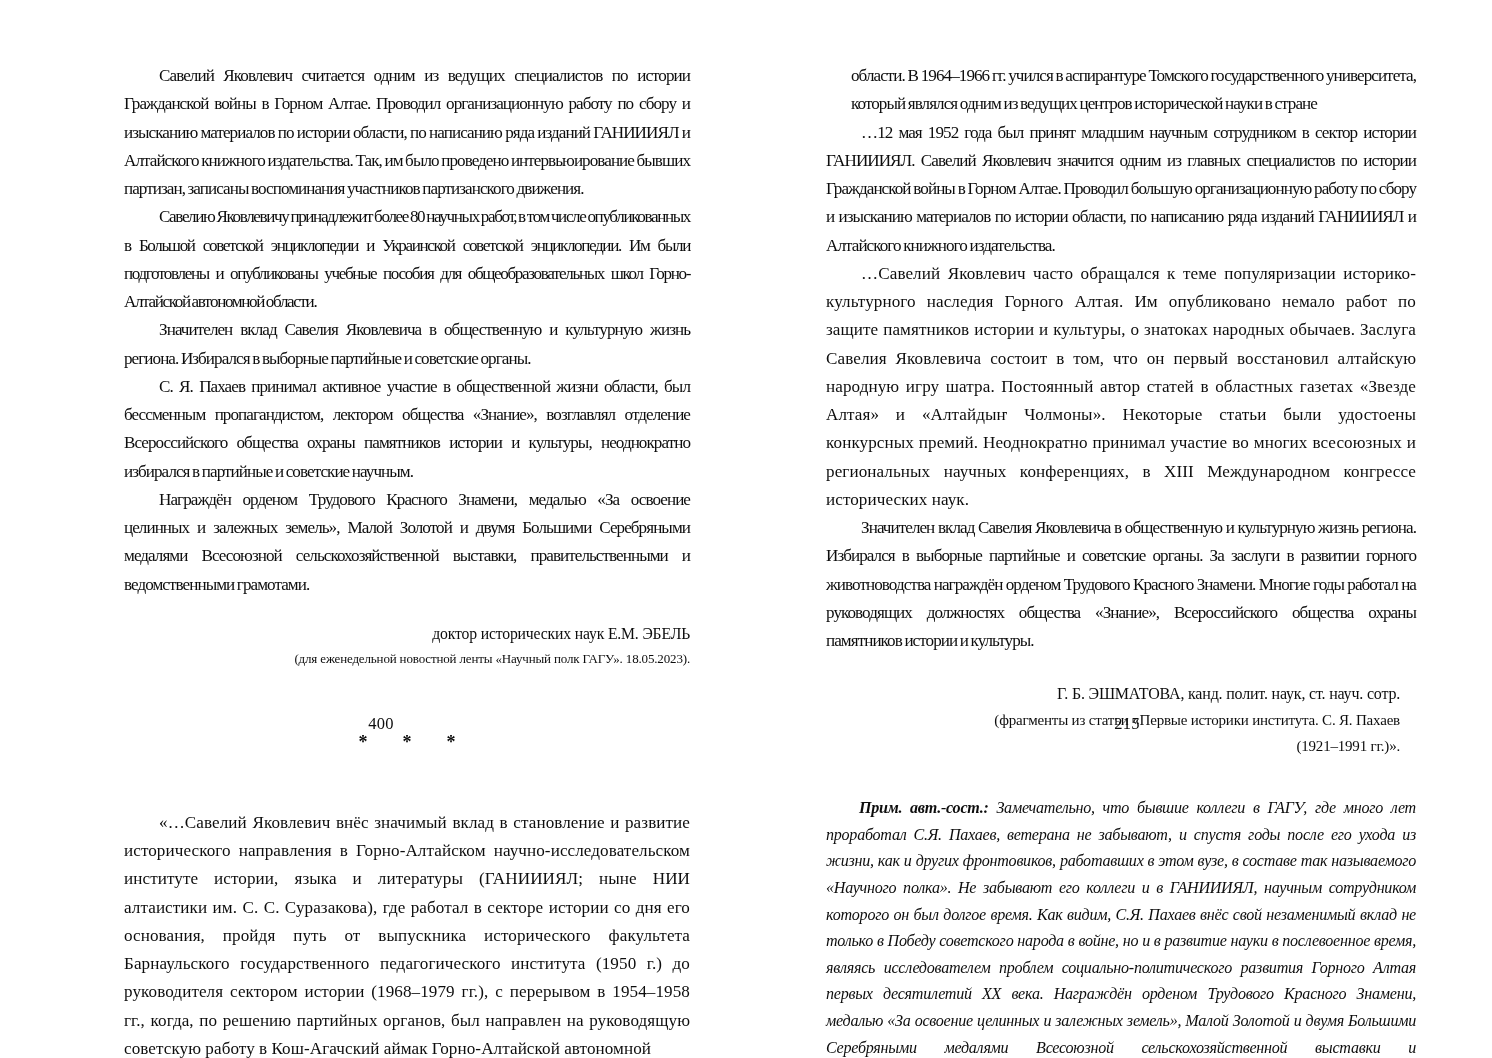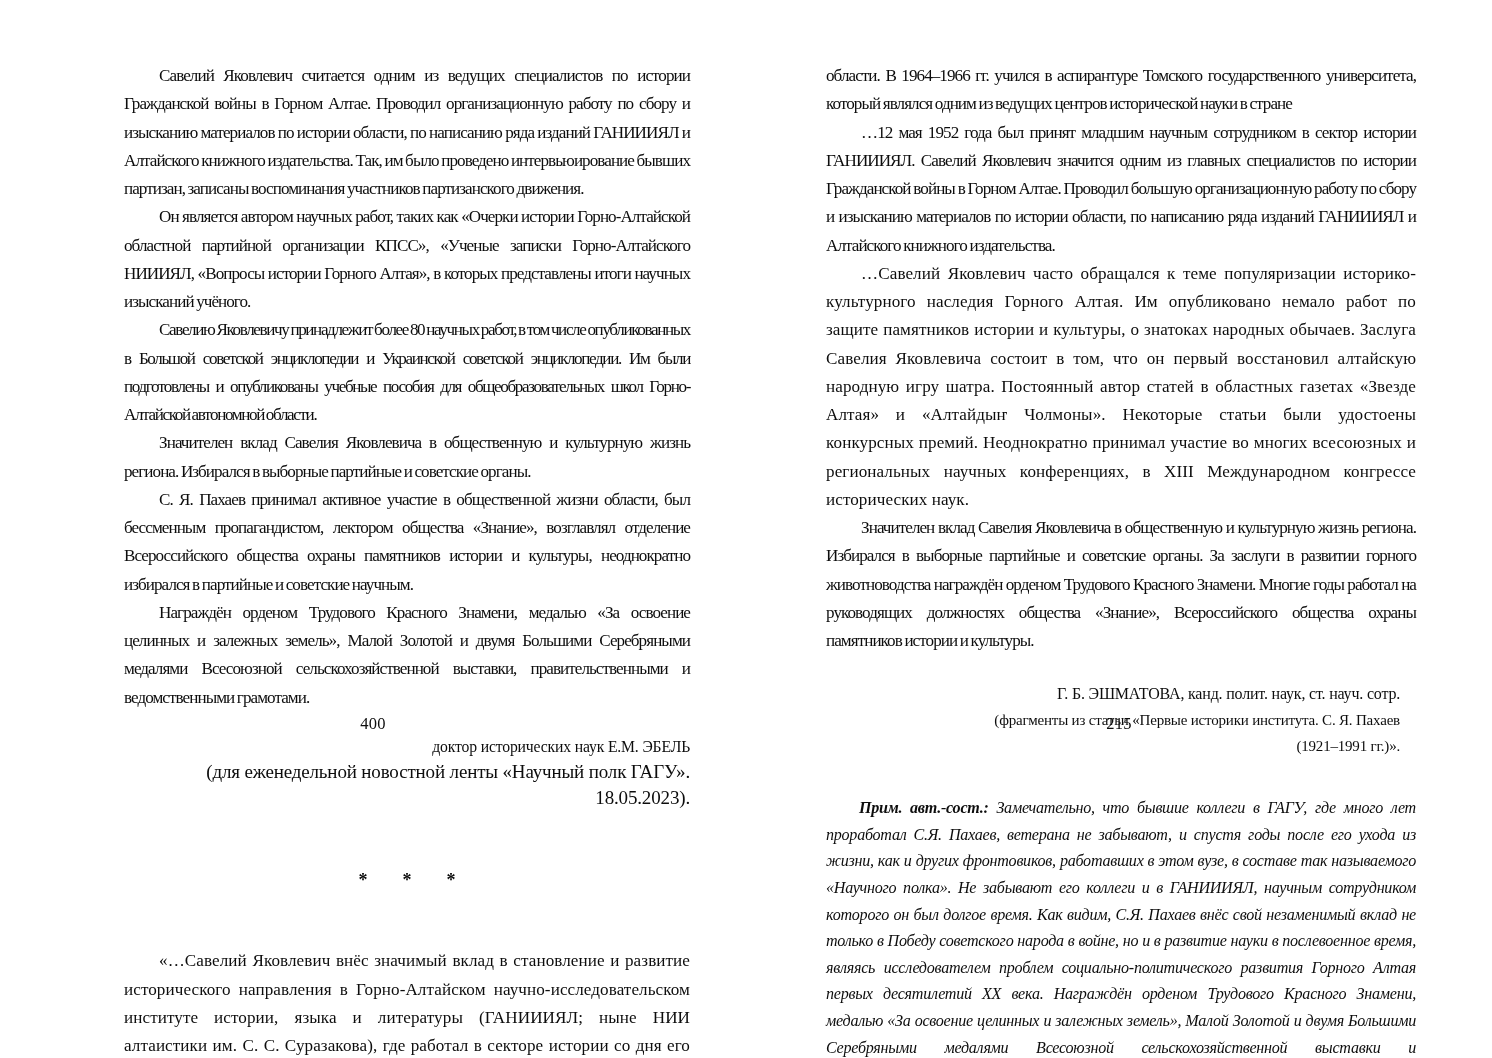--- a/index.html
+++ b/index.html
@@ -42,36 +42,36 @@
     margin: 0;
     font-size: 17.1px;
     line-height: 28.25px;
     text-align: justify;
     text-indent: 2.05em;
     text-justify: inter-word;
     word-spacing: -0.006em;
     letter-spacing: -0.012em;
     hyphens: manual;
   }
-  p.body.noindent { text-indent: 0; }
+  p.body.noindent { text-indent: 0; margin-left: 25px; }
 
   p.tight { letter-spacing: -0.055em; word-spacing: -0.045em; }
   p.tighter { letter-spacing: -0.08em; word-spacing: -0.06em; }
   p.loose { letter-spacing: 0.005em; }
 
   
   .attrib {
     margin: 22px 0 0 0;
     font-size: 15.7px;
     line-height: 25.5px;
     text-align: right;
     letter-spacing: -0.01em;
   }
   .attrib .ln { display: block; }
-  .attrib .ln.small { font-size: 19px; }
+  .attrib .ln.small { font-size: 13px; }
 
   .attrib-right {
     margin: 26px 16px 0 0;
     font-size: 16px;
     line-height: 26px;
     text-align: right;
     letter-spacing: -0.012em;
   }
   .attrib-right .ln { display: block; }
   .attrib-right .ln.l2 { font-size: 15px; }
@@ -99,41 +99,40 @@
     font-weight: bold;
     font-style: italic;
   }
 
   .note-wrap { margin-top: 36px; }
 
   .folio {
     position: absolute;
     bottom: 38px;
     width: 100%;
-    left: 0;
+    left: 8px;
     text-align: center;
     font-size: 16.5px;
     letter-spacing: 0.02em;
   }
   .folio span { display: inline-block; }
 
   .page-left  .folio { padding-right: 68px; }
   .page-right .folio { padding-right: 4px; }
 </style>
 </head>
 <body>
 
 <div class="spread">
 
   <div class="page page-left">
     <div class="textcol">
 
       <p class="body tight">Савелий Яковлевич считается одним из ведущих специалистов по истории Гражданской войны в Горном Алтае. Проводил организационную работу по сбору и изысканию материалов по истории области, по написанию ряда изданий ГАНИИИЯЛ и Алтайского книжного издательства. Так, им было проведено интервьюирование бывших партизан, записаны воспоминания участников партизанского движения.</p>
 
-      <p class="body tight">Он является автором научных работ, таких как «Очерки истории Горно-Алтайской областной партийной организации КПСС», «Ученые записки Горно-Алтайского НИИИЯЛ, «Вопросы истории Горного Алтая», в которых представлены итоги научных изысканий учёного.</p>
 
       <p class="body tighter">Савелию Яковлевичу принадлежит более 80 научных работ, в том числе опубликованных в Большой советской энциклопедии и Украинской советской энциклопедии. Им были подготовлены и опубликованы учебные пособия для общеобразовательных школ Горно-Алтайской автономной области.</p>
 
       <p class="body tight">Значителен вклад Савелия Яковлевича в общественную и культурную жизнь региона. Избирался в выборные партийные и советские органы.</p>
 
       <p class="body tight">С. Я. Пахаев принимал активное участие в общественной жизни области, был бессменным пропагандистом, лектором общества «Знание», возглавлял отделение Всероссийского общества охраны памятников истории и культуры, неоднократно избирался в партийные и советские научным.</p>
 
       <p class="body tight">Награждён орденом Трудового Красного Знамени, медалью «За освоение целинных и залежных земель», Малой Золотой и двумя Большими Серебряными медалями Всесоюзной сельскохозяйственной выставки, правительственными и ведомственными грамотами.</p>
 
       <div class="attrib">

